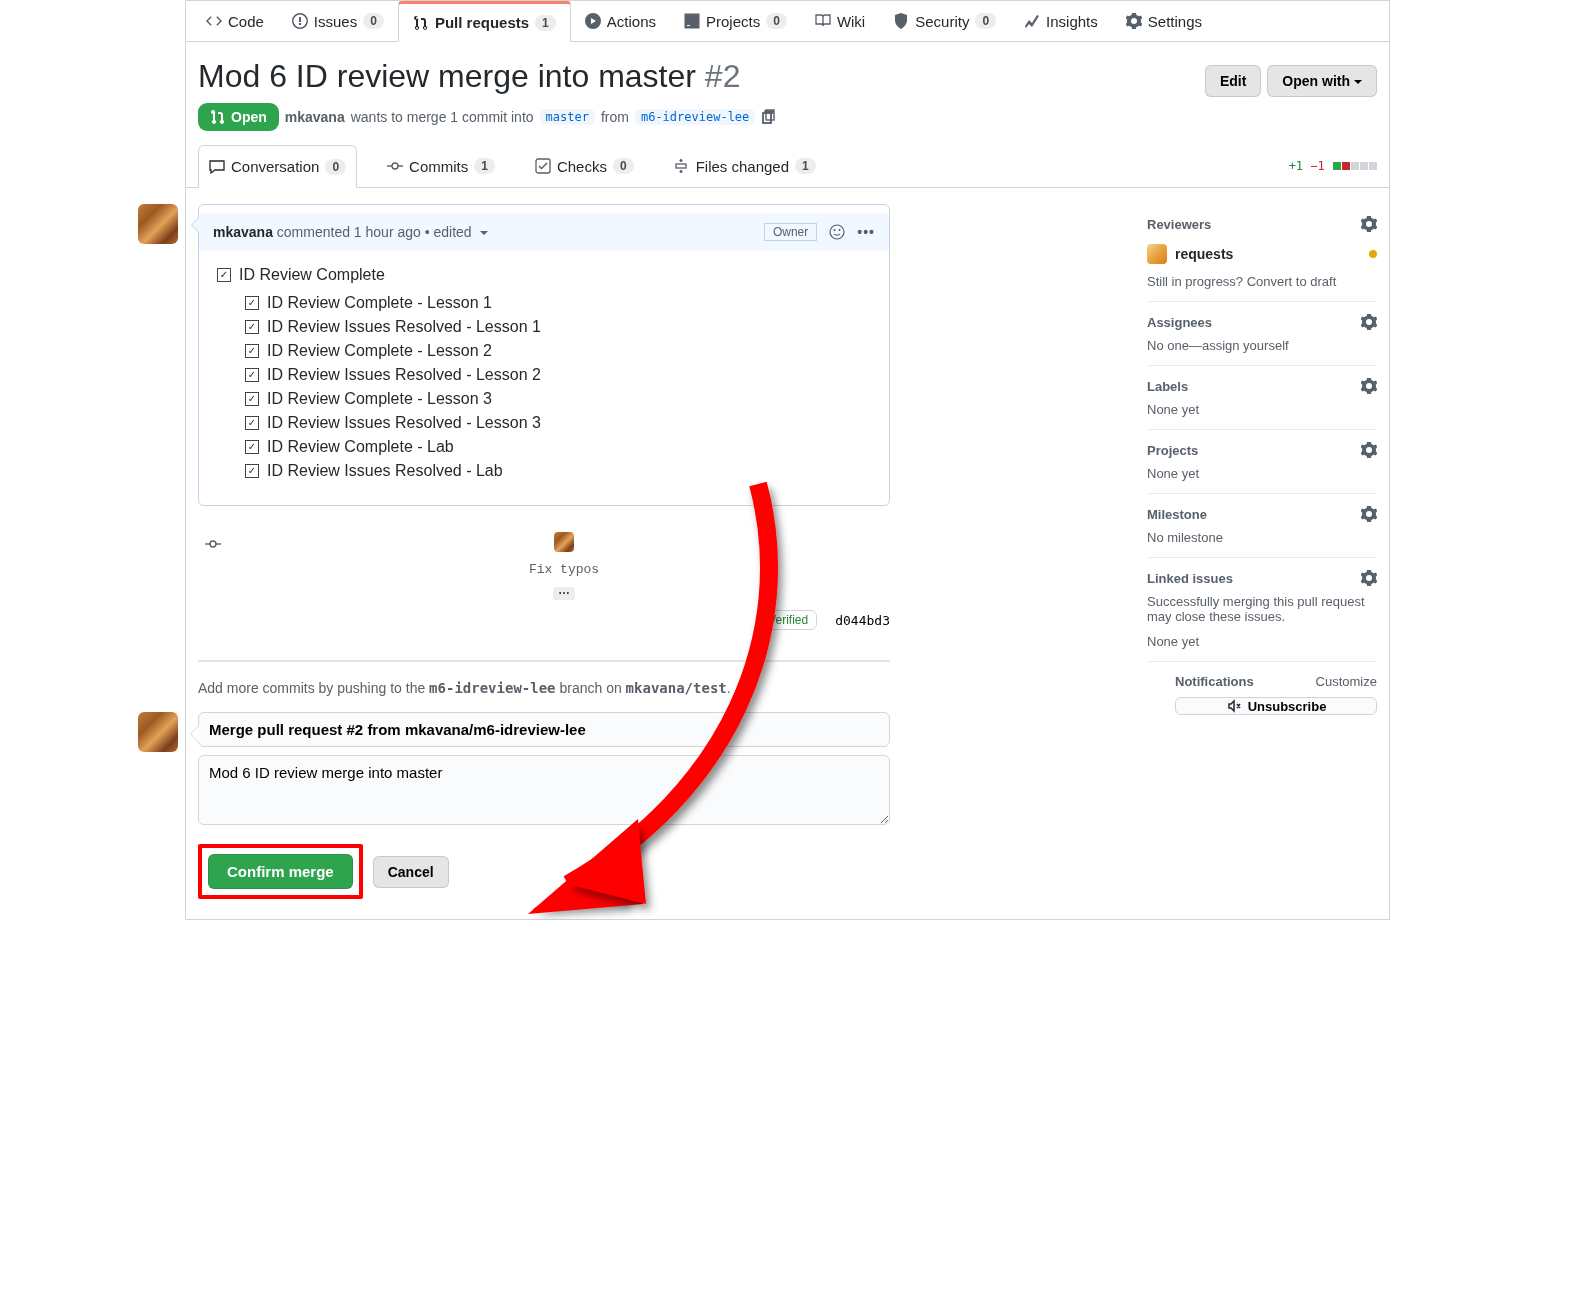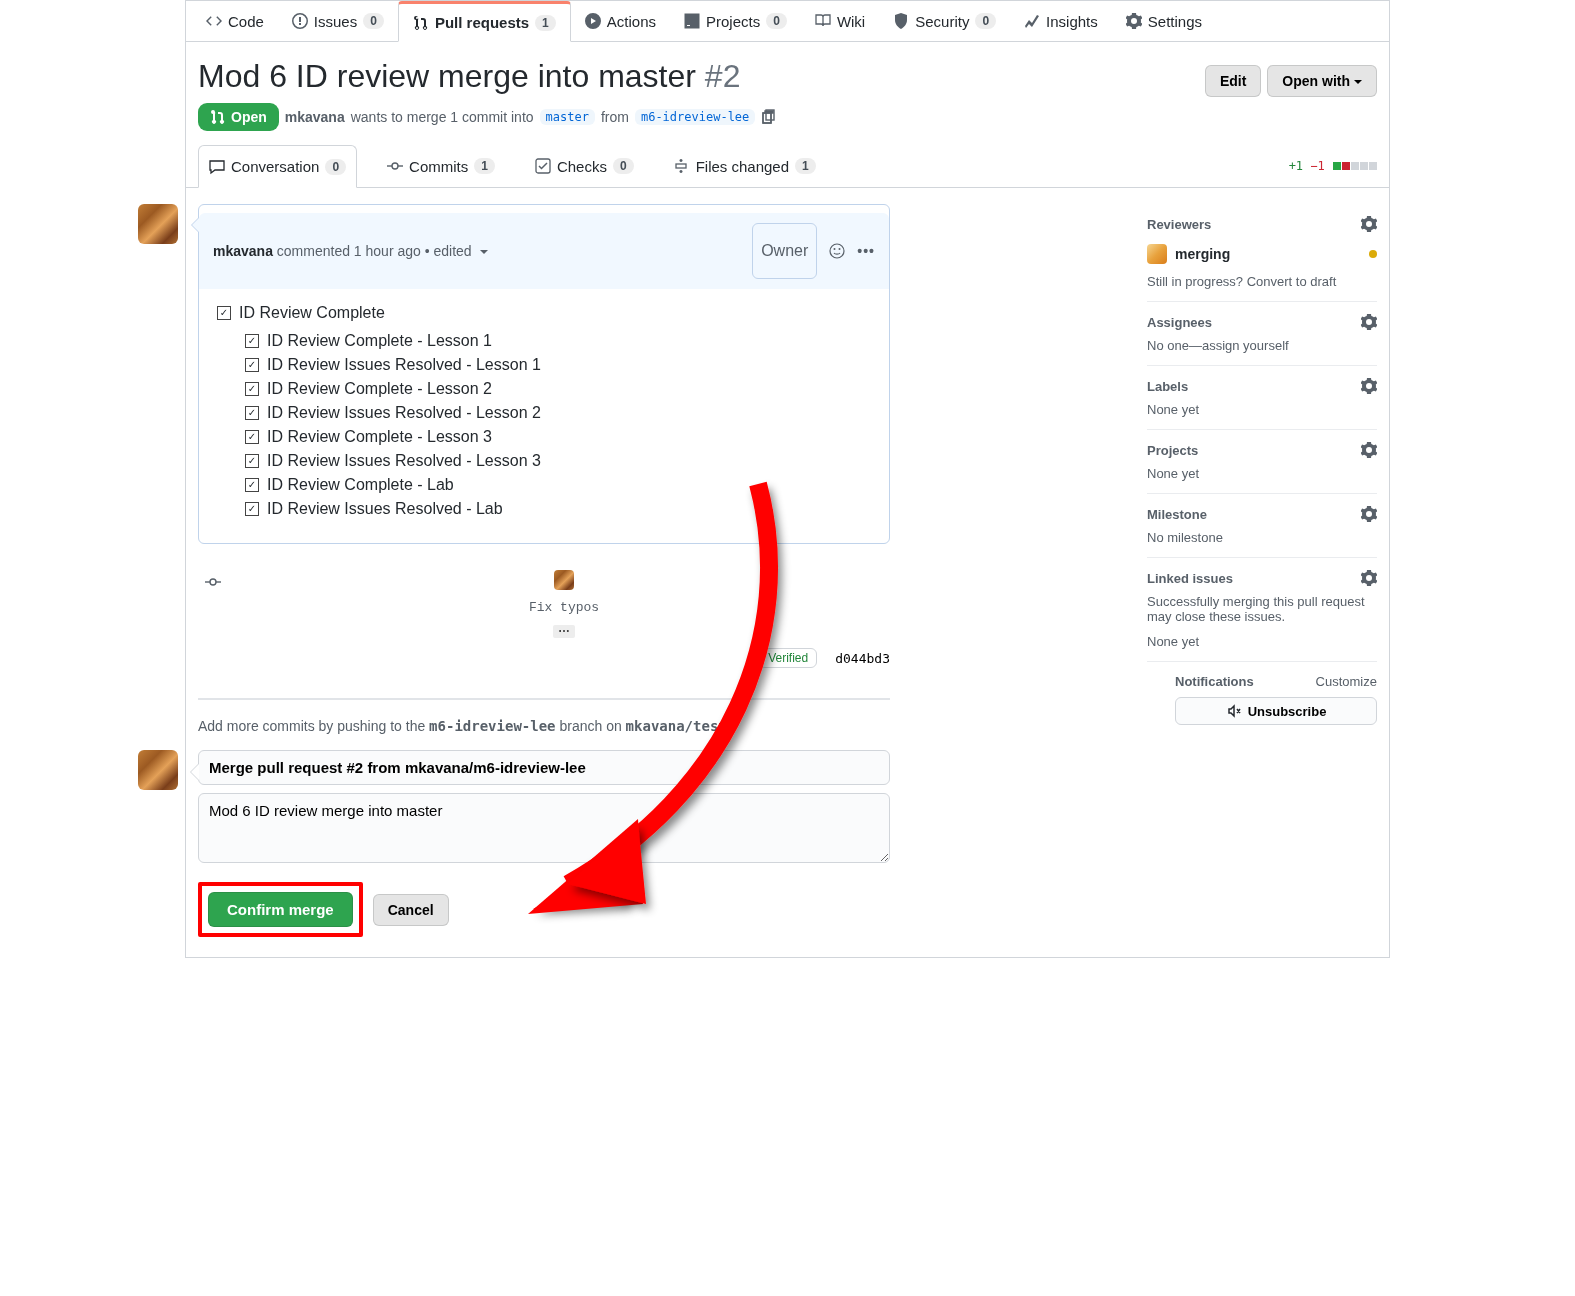--- a/index.html
+++ b/index.html
@@ -42,21 +42,21 @@
 
 .avatar{ width:40px; height:40px; border-radius:6px; background: linear-gradient(135deg,#c27e37 0%,#9c5a22 30%,#e4a158 55%,#7a3e1a 80%,#b07034 100%); display:block;}
 .avatar.sm{ width:20px; height:20px;border-radius:4px;}
 .timeline-avatar{ position:absolute; left:-60px; top:0;}
 
 .comment{ border:1px solid #c0d3eb; border-radius:6px; position:relative;}
 .comment::before{ content:""; position:absolute; left:-8px; top:12px; width:0; height:0; border-top:8px solid transparent; border-bottom:8px solid transparent; border-right:8px solid #c0d3eb;}
 .comment::after{ content:""; position:absolute; left:-7px; top:12px; width:0; height:0; border-top:8px solid transparent; border-bottom:8px solid transparent; border-right:8px solid #f1f8ff;}
 .comment-head{ background:#f1f8ff; padding:10px 14px; display:flex; align-items:center; border-radius:6px 6px 0 0;margin-top:8px;}
 .comment-head .right{ margin-left:auto; display:flex; align-items:center; gap:12px;}
-.owner-badge{ border:1px solid #c0d3eb; border-radius:6px; padding:18px 8px; font-size:16px; color:#586069;}
+.owner-badge{ border:1px solid #c0d3eb; border-radius:0; padding:1px 8px; font-size:12px; color:#586069;}
 .comment-body{ padding:12px 18px 22px;}
 .tasklist{ list-style:none; padding-left:0; }
 .tasklist li{ padding:3px 0; display:flex; align-items:center; gap:8px; font-size:16px;}
 .tasklist ul{ padding-left:28px; margin-top:4px; list-style:none;}
 .chk{ width:14px;height:14px;border:1px solid #444;display:inline-flex;align-items:center;justify-content:center;font-size:10px;line-height:1;}
 
 .timeline-line{ border-left:2px solid #e1e4e8; position:absolute; left:13px; top:0; bottom:0; z-index:-1;}
 .commit-row{ display:flex; align-items:center; gap:10px; padding:2px 0 2px 40px; position:relative; margin:24px 0 28px;flex-direction:column;}
 .commit-dot{ position:absolute; left:7px; background:#fff; padding:4px 0;}
 .commit-msg{ font-family:SFMono-Regular,Consolas,"Liberation Mono",monospace; font-size:13px; color:#586069;}
@@ -79,21 +79,21 @@
 .highlight-box{ border:4px solid #ff0000; padding:6px; display:inline-flex; border-radius:2px;}
 
 
 .side-sec{ border-bottom:1px solid #eaecef; padding:12px 0;}
 .side-sec:last-child{border-bottom:none;margin-left:28px;}
 .side-head{ display:flex; align-items:center; justify-content:space-between; font-size:13px; font-weight:600; color:#586069; margin-bottom:8px;}
 .side-body{ color:#586069; font-size:13px;}
 .reviewer-row{ display:flex; align-items:center; gap:8px; padding:4px 0; font-size:14px;}
 .dot-pending{ width:8px;height:8px;border-radius:50%;background:#dbab09; margin-left:auto;}
 .link{ color:#586069; cursor:pointer;}
-.unsub{ width:100%; border:1px solid #d1d5da; border-radius:6px; background:#fafbfc; padding:5px; font-size:13px; font-weight:600; display:flex; align-items:center; justify-content:center; gap:6px; cursor:pointer;}
+.unsub{ width:100%; border:1px solid #d1d5da; border-radius:6px; background:#fafbfc; font-size:13px; font-weight:600; display:flex; align-items:center; justify-content:center; gap:6px; cursor:pointer;}
 .rev-avatar{width:20px;height:20px;background:linear-gradient(135deg,#f6d692,#e8a23d,#d97d1a);border-radius:4px;}
 
 .caret-down::after{content:""; display:inline-block; margin-left:4px; vertical-align:middle; border:4px solid transparent; border-top-color:currentColor; transform:translateY(2px);}
 
 
 .arrow-overlay{ position:absolute; left:0; top:0; pointer-events:none; z-index:50;}
 </style>
 </head>
 <body>
 
@@ -355,21 +355,21 @@
     <aside class="side">
       <div class="side-sec">
         <div class="side-head">
             <span>Reviewers</span>
           <svg class="octi" viewBox="0 0 16 16">
               <path d="M8 5a3 3 0 100 6 3 3 0 000-6zm7 3c0 .5-.1 1-.2 1.5l1.6 1.3-1.5 2.6-2-.7c-.8.6-1.7 1-2.6 1.2L10 16H6l-.3-2.1c-1-.2-1.8-.6-2.6-1.2l-2 .7L-.4 10.8l1.6-1.3C1.1 9 1 8.5 1 8s.1-1 .2-1.5L-.4 5.2l1.5-2.6 2 .7c.8-.6 1.7-1 2.6-1.2L6 0h4l.3 2.1c1 .2 1.8.6 2.6 1.2l2-.7 1.5 2.6-1.6 1.3c.1.5.2 1 .2 1.5z"></path>
             </svg>
         </div>
         <div class="reviewer-row">
           <span class="rev-avatar"></span>
-          <b style="color:#24292e;">merging</b>
+          <b style="color:#24292e;">requests</b>
           <span class="dot-pending"></span>
         </div>
         <div class="side-body link" style="margin-top:6px;">Still in progress? Convert to draft</div>
       </div>
 
       <div class="side-sec">
         <div class="side-head">
             <span>Assignees</span>
           <svg class="octi" viewBox="0 0 16 16">
               <path d="M8 5a3 3 0 100 6 3 3 0 000-6zm7 3l-.2 1.5 1.6 1.3-1.5 2.6-2-.7c-.8.6-1.7 1-2.6 1.2L10 16H6l-.3-2.1c-1-.2-1.8-.6-2.6-1.2l-2 .7-1.5-2.6 1.6-1.3C1.1 9 1 8.5 1 8s.1-1 .2-1.5L-.4 5.2l1.5-2.6 2 .7c.8-.6 1.7-1 2.6-1.2L6 0h4l.3 2.1c1 .2 1.8.6 2.6 1.2l2-.7 1.5 2.6-1.6 1.3c.1.5.2 1 .2 1.5z"></path>

